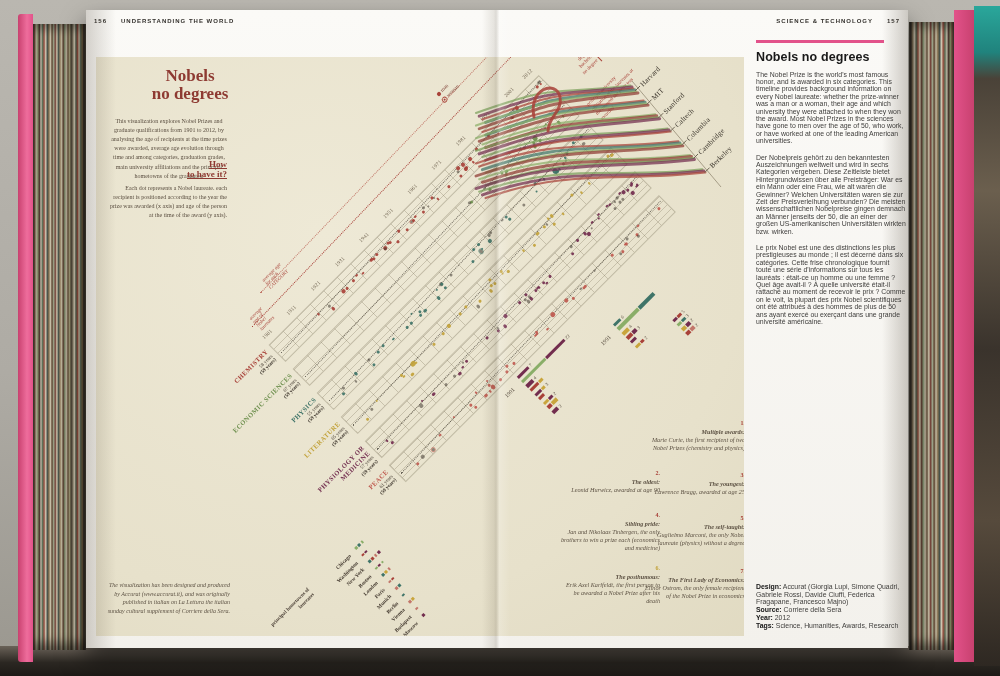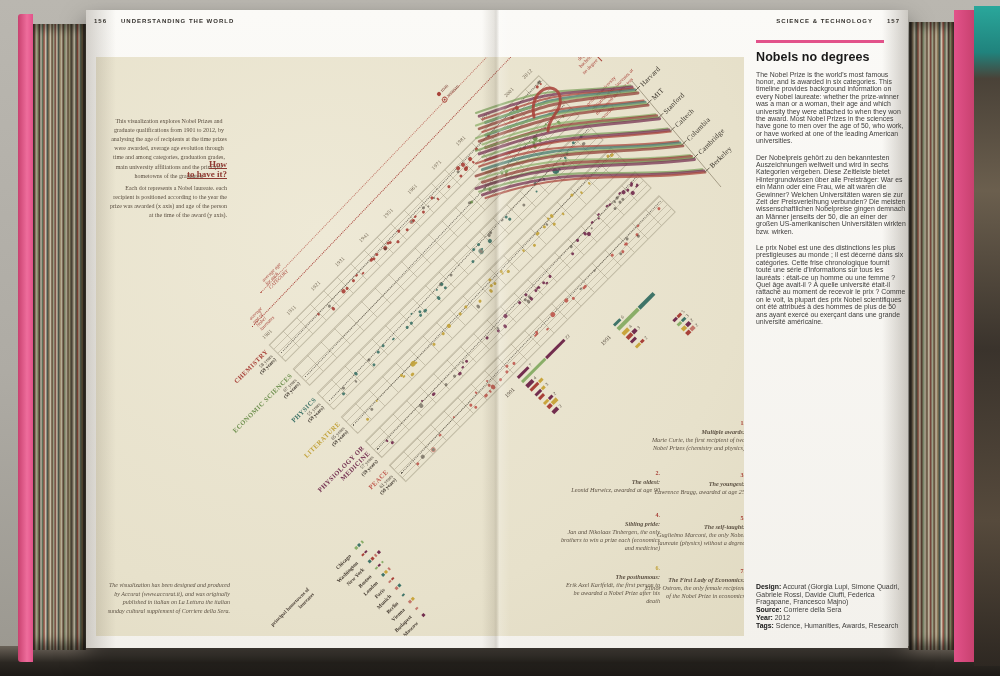--- a/index.html
+++ b/index.html
@@ -69,20 +69,22 @@
     <div class="hdr hdr-left">
       <span>156</span>
       <span>UNDERSTANDING THE WORLD</span>
     </div>
     <div class="hdr hdr-right">
       <span>SCIENCE &amp; TECHNOLOGY</span>
       <span>157</span>
     </div>
 
     <div class="panel">
+      <div class="viz-title">Nobels
+no degrees</div>
       <div class="viz-intro">This visualization explores Nobel Prizes and graduate qualifications from 1901 to 2012, by analysing the age of recipients at the time prizes were awarded, average age evolution through time and among categories, graduation grades, main university affiliations and the principal hometowns of the graduates.</div>
       <div class="viz-how-title">How
 to have it?</div>
       <div class="viz-how-body">Each dot represents a Nobel laureate. each recipient is positioned according to the year the prize was awarded (x axis) and age of the person at the time of the award (y axis).</div>
       <div class="viz-caption">The visualization has been designed and produced by Accurat (www.accurat.it), and was originally published in italian on La Lettura the italian sunday cultural supplement of Corriere della Sera.</div>
     <div style="position: absolute; left: 174px; top: 288px; width: 0px; height: 0px; transform: rotate(-45deg); transform-origin: 0px 0px;">
           <div style="position: absolute; left: 0px; top: 0px; width: 380px; height: 22px; outline: rgba(110, 100, 75, 0.32) solid 0.6px; background: repeating-linear-gradient(90deg, rgba(110, 100, 75, 0.28) 0px, rgba(110, 100, 75, 0.28) 0.7px, transparent 0.7px, transparent 19px), repeating-linear-gradient(rgba(110, 100, 75, 0.28) 0px, rgba(110, 100, 75, 0.28) 0.7px, transparent 0.7px, transparent 5.6px);"></div>
           <div style="position: absolute; left: -100px; top: -2px; width: 94px; text-align: right; line-height: 1.14;">
             <div style="position: static; color: rgb(168, 65, 56); font-weight: bold; font-size: 6.6px; letter-spacing: 0.5px;">CHEMISTRY</div>
             <div style="position: static; color: rgb(74, 65, 54); font-size: 5px;">58 years</div>

